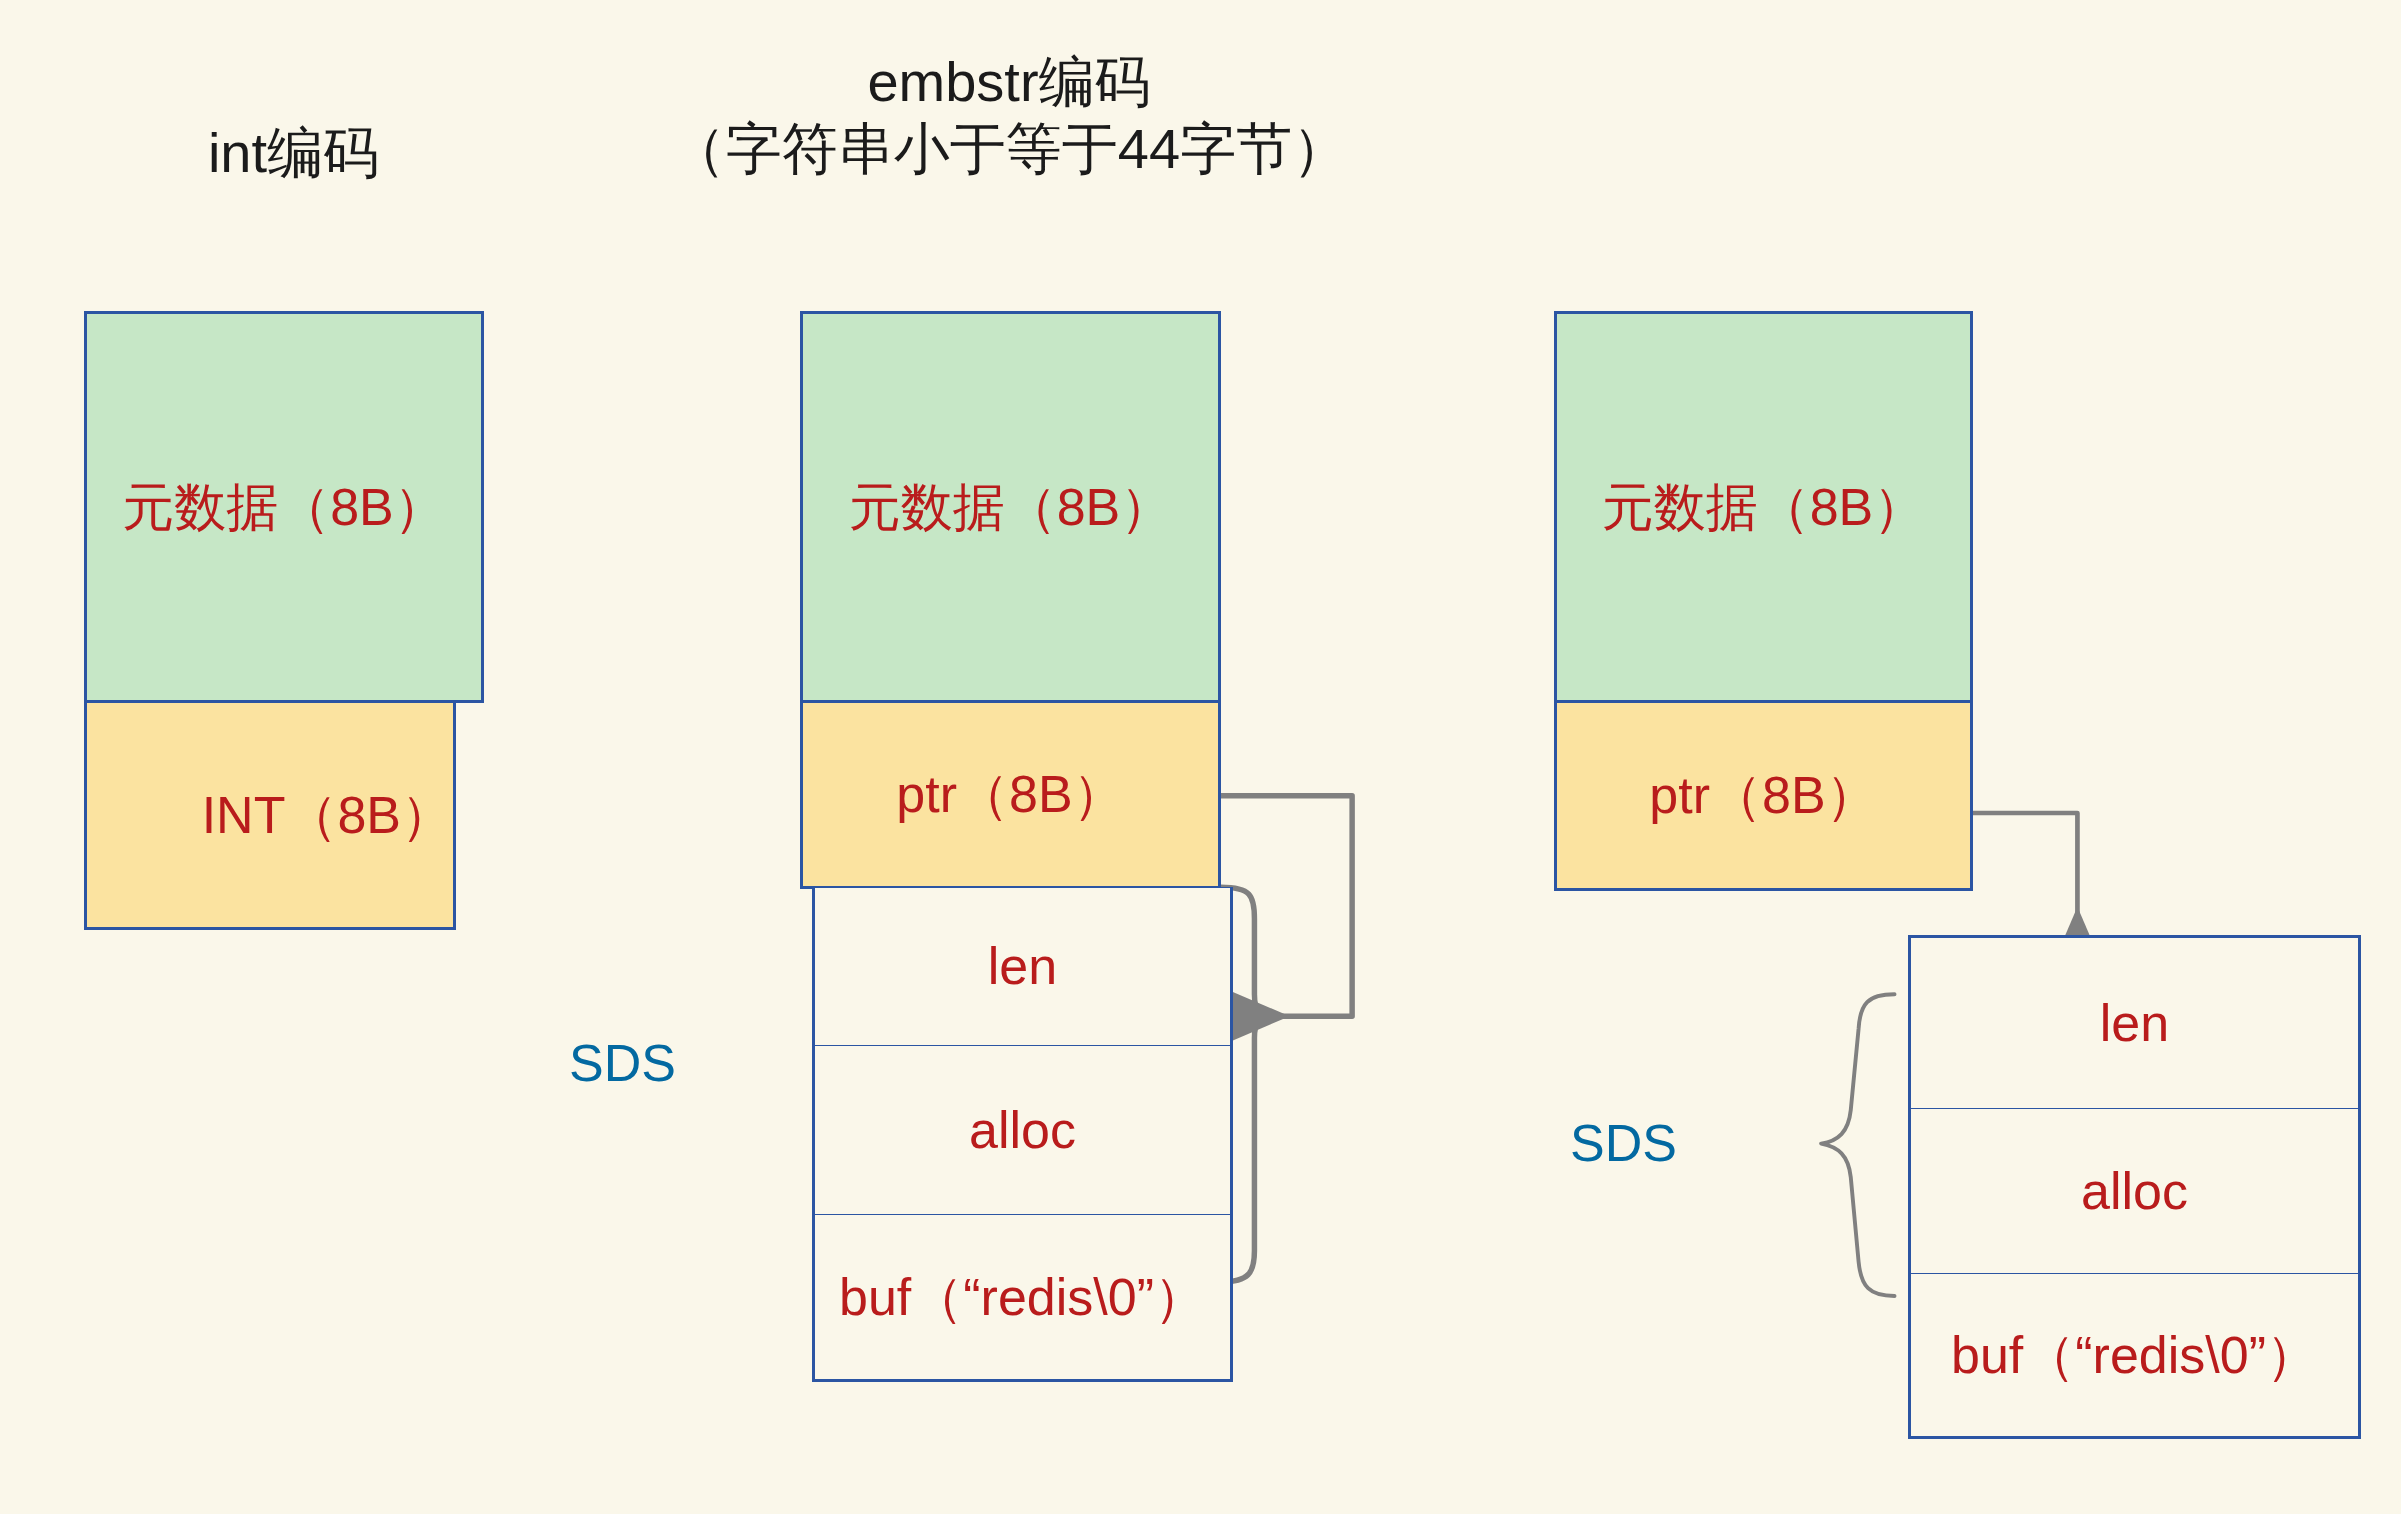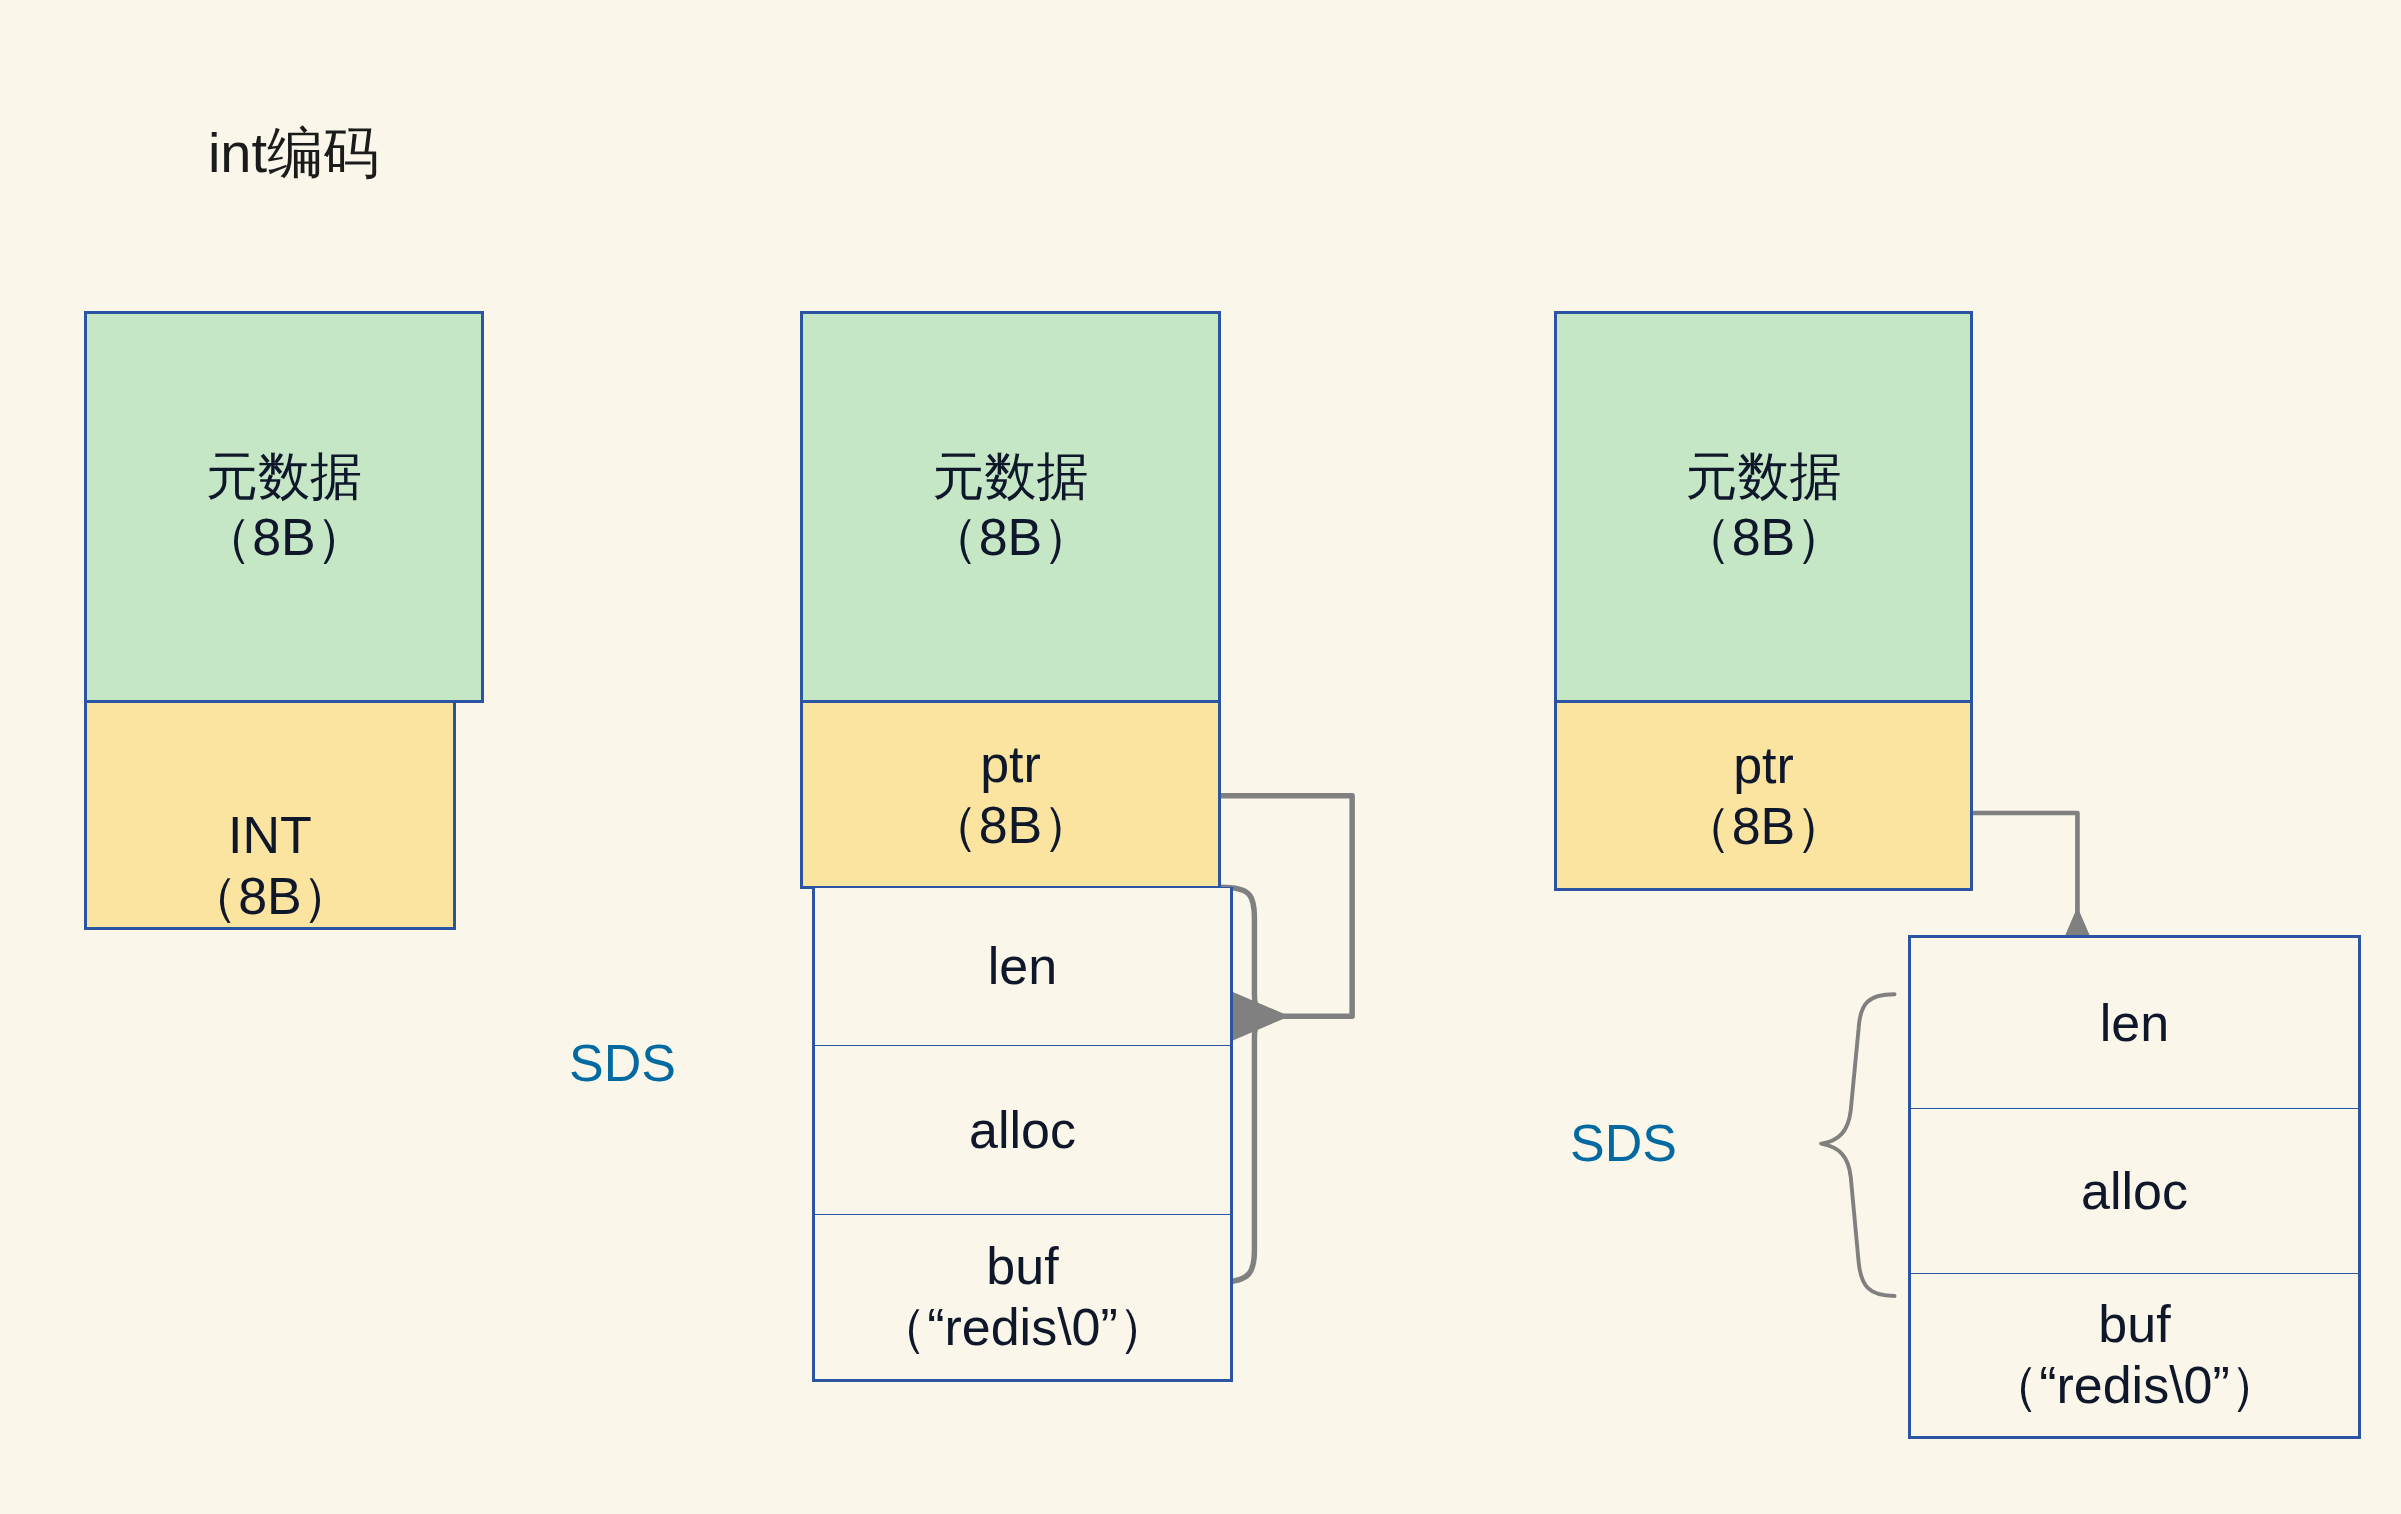--- a/index.html
+++ b/index.html
@@ -27,27 +27,27 @@
     color: #1B1B1B;
     white-space: nowrap;
   }
 
   
   .cell {
     position: absolute;
     box-sizing: border-box;
     border: 3.1px solid #2B55A3;
     display: flex;
-    flex-direction: column;
+    flex-direction: row;
     align-items: center;
     justify-content: center;
     font-size: 52px;
     line-height: 61px;
     text-align: center;
-    color: #0f172a;
+    color: #b91c1c;
   }
   .cell .l2 { display:block; }
   .cell.green  { background: #C6E7C6; }
   .cell.yellow { background: #FBE3A0; }
   .cell.plain  { background: #FAF7EA; margin-left: 12px; }
 
   
   .cell.joined-top { border-top-width: 1.6px; }
   .cell.joined-bot { border-bottom-width: 1.6px; }
 
@@ -112,20 +112,24 @@
   <div class="cell green" style="left:84px; top:311px; width:400px; height:392px;">
     <span>元数据</span>
     <span class="l2">（8B）</span>
   </div>
 
   <div class="cell yellow joined-top" style="left:84px; top:702px; width:372px; height:228px;justify-content:flex-end;">
     <span>INT</span>
     <span class="l2">（8B）</span>
   </div>
 
+  <div class="heading" style="left:657px; top:48px; width:704px;">
+    <div>embstr编码</div>
+    <div>（字符串小于等于44字节）</div>
+  </div>
 
   <div class="cell green" style="left:800px; top:311px; width:421px; height:392px;">
     <span>元数据</span>
     <span class="l2">（8B）</span>
   </div>
 
   <div class="cell yellow joined-top" style="left:800px; top:702px; width:421px; height:187px;">
     <span>ptr</span>
     <span class="l2">（8B）</span>
   </div>

